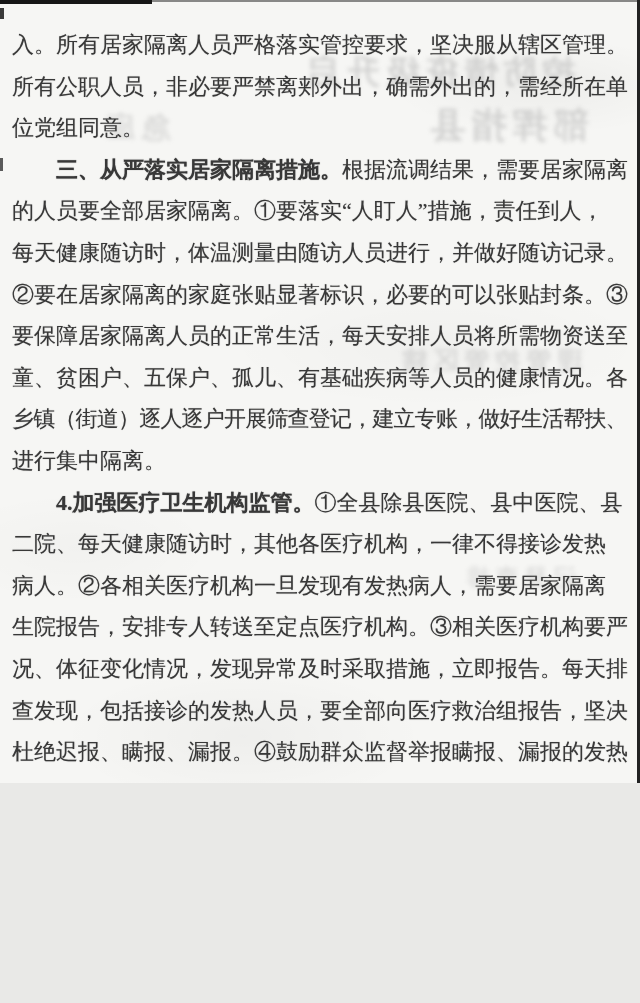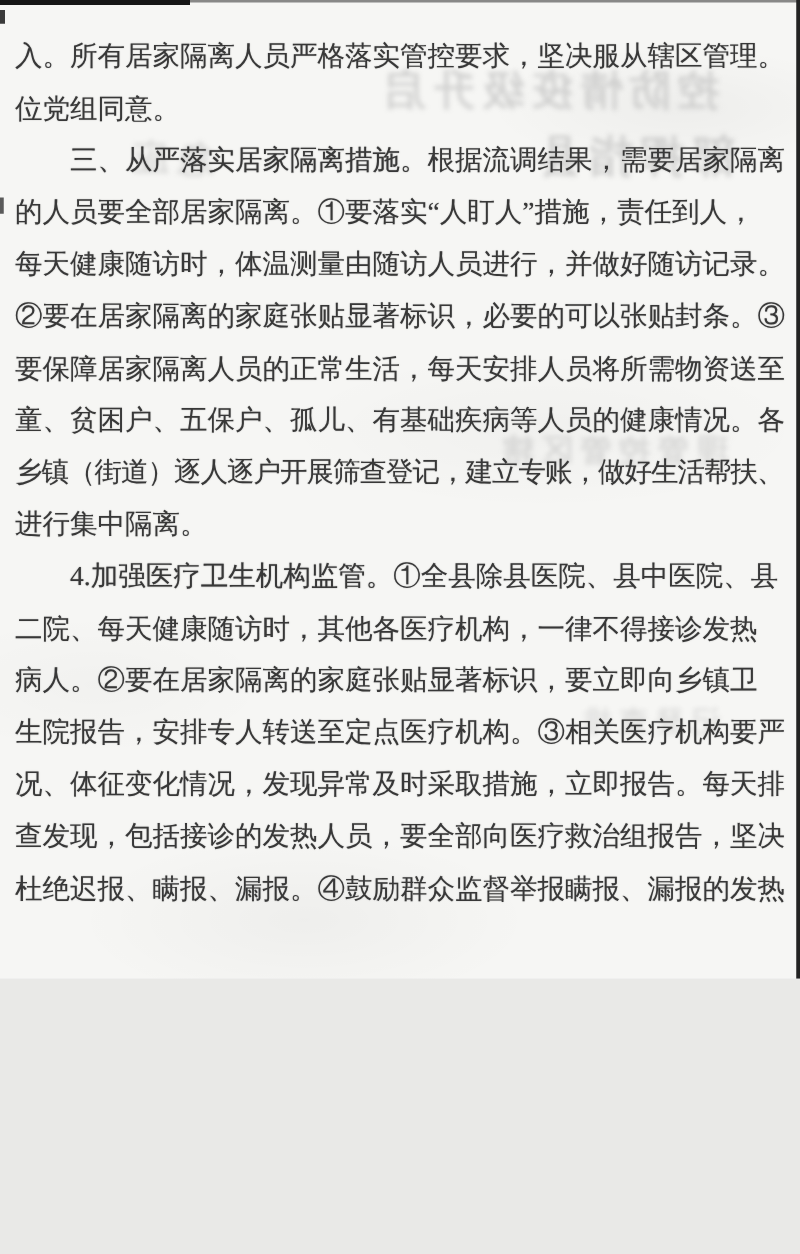--- a/index.html
+++ b/index.html
@@ -53,21 +53,21 @@
   .line {
     height:41.6px;
     line-height:41.6px;
     font-size:22px;
     color:#383838;
     white-space:nowrap;
     text-shadow:0 0 1px rgba(70,70,70,.45);
   }
   .line.indent { text-indent:44px; }
   .line.tight  { letter-spacing:-0.8px; }
-  .seg-bold    { font-weight:400; text-shadow:0 0 1px rgba(40,40,40,.6);text-align:center; }
+  .seg-bold    { font-weight:700; text-shadow:0 0 1px rgba(40,40,40,.6);text-align:center; }
 
   .footer {
     position:absolute;
     left:16px; top:942px;
     font-size:20px;
     color:#4a4a4a;
     letter-spacing:3px;
     text-shadow:0 0 1px rgba(70,70,70,.4);
   }
 </style>
@@ -83,32 +83,33 @@
   <div class="edge-mark-b"></div>
 
   <div class="ghost g1">控防情疫级升启</div>
   <div class="ghost g2">部挥指县</div>
   <div class="ghost g3">急应</div>
   <div class="ghost g4">理管控管区辖</div>
   <div class="ghost g5">记登查排</div>
 
   <div class="content" id="content">
       <div class="line"><span class="seg">入。所有居家隔离人员严格落实管控要求，坚决服从辖区管理。</span></div>
+      <div class="line"><span class="seg">所有公职人员，非必要严禁离郏外出，确需外出的，需经所在单</span></div>
       <div class="line"><span class="seg">位党组同意。</span></div>
       <div class="line indent"><span class="seg-bold">三、从严落实居家隔离措施。</span><span class="seg">根据流调结果，需要居家隔离</span></div>
       <div class="line"><span class="seg">的人员要全部居家隔离。①要落实“人盯人”措施，责任到人，</span></div>
       <div class="line"><span class="seg">每天健康随访时，体温测量由随访人员进行，并做好随访记录。</span></div>
       <div class="line"><span class="seg">②要在居家隔离的家庭张贴显著标识，必要的可以张贴封条。③</span></div>
       <div class="line"><span class="seg">要保障居家隔离人员的正常生活，每天安排人员将所需物资送至</span></div>
       <div class="line"><span class="seg">童、贫困户、五保户、孤儿、有基础疾病等人员的健康情况。各</span></div>
       <div class="line tight"><span class="seg">乡镇（街道）逐人逐户开展筛查登记，建立专账，做好生活帮扶、</span></div>
       <div class="line"><span class="seg">进行集中隔离。</span></div>
       <div class="line indent"><span class="seg-bold">4.加强医疗卫生机构监管。</span><span class="seg">①全县除县医院、县中医院、县</span></div>
       <div class="line"><span class="seg">二院、每天健康随访时，其他各医疗机构，一律不得接诊发热</span></div>
-      <div class="line"><span class="seg">病人。②要在居家隔离的家庭张贴显著标识，要立即向乡镇卫</span></div>
+      <div class="line"><span class="seg">病人。②各相关医疗机构一旦发现有发热病人，需要居家隔离</span></div>
       <div class="line"><span class="seg">生院报告，安排专人转送至定点医疗机构。③相关医疗机构要严</span></div>
       <div class="line"><span class="seg">况、体征变化情况，发现异常及时采取措施，立即报告。每天排</span></div>
       <div class="line"><span class="seg">查发现，包括接诊的发热人员，要全部向医疗救治组报告，坚决</span></div>
       <div class="line"><span class="seg">杜绝迟报、瞒报、漏报。④鼓励群众监督举报瞒报、漏报的发热</span></div>
     </div>
 
   <div class="footer">— 2 —</div>
 
 </div>
 

